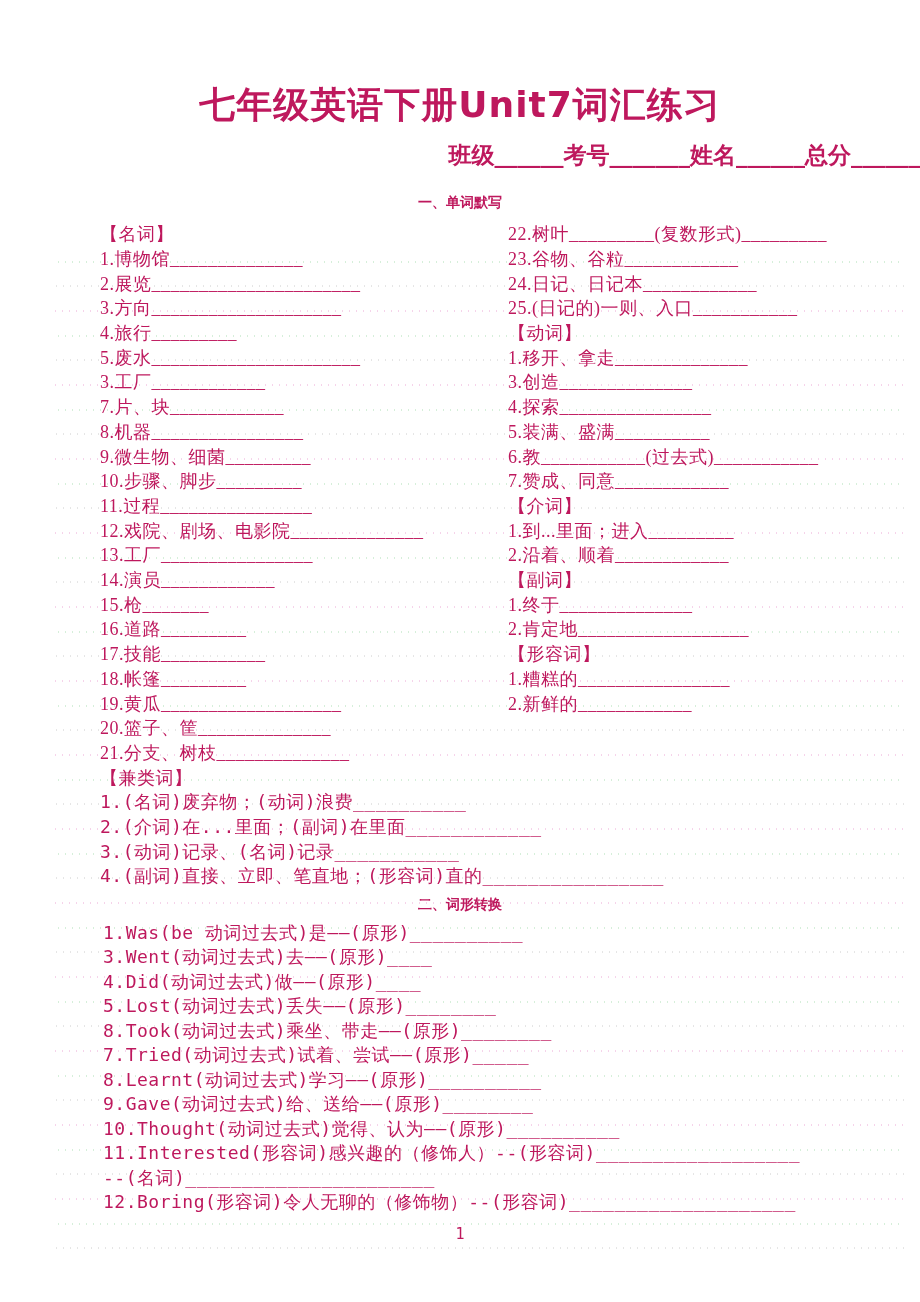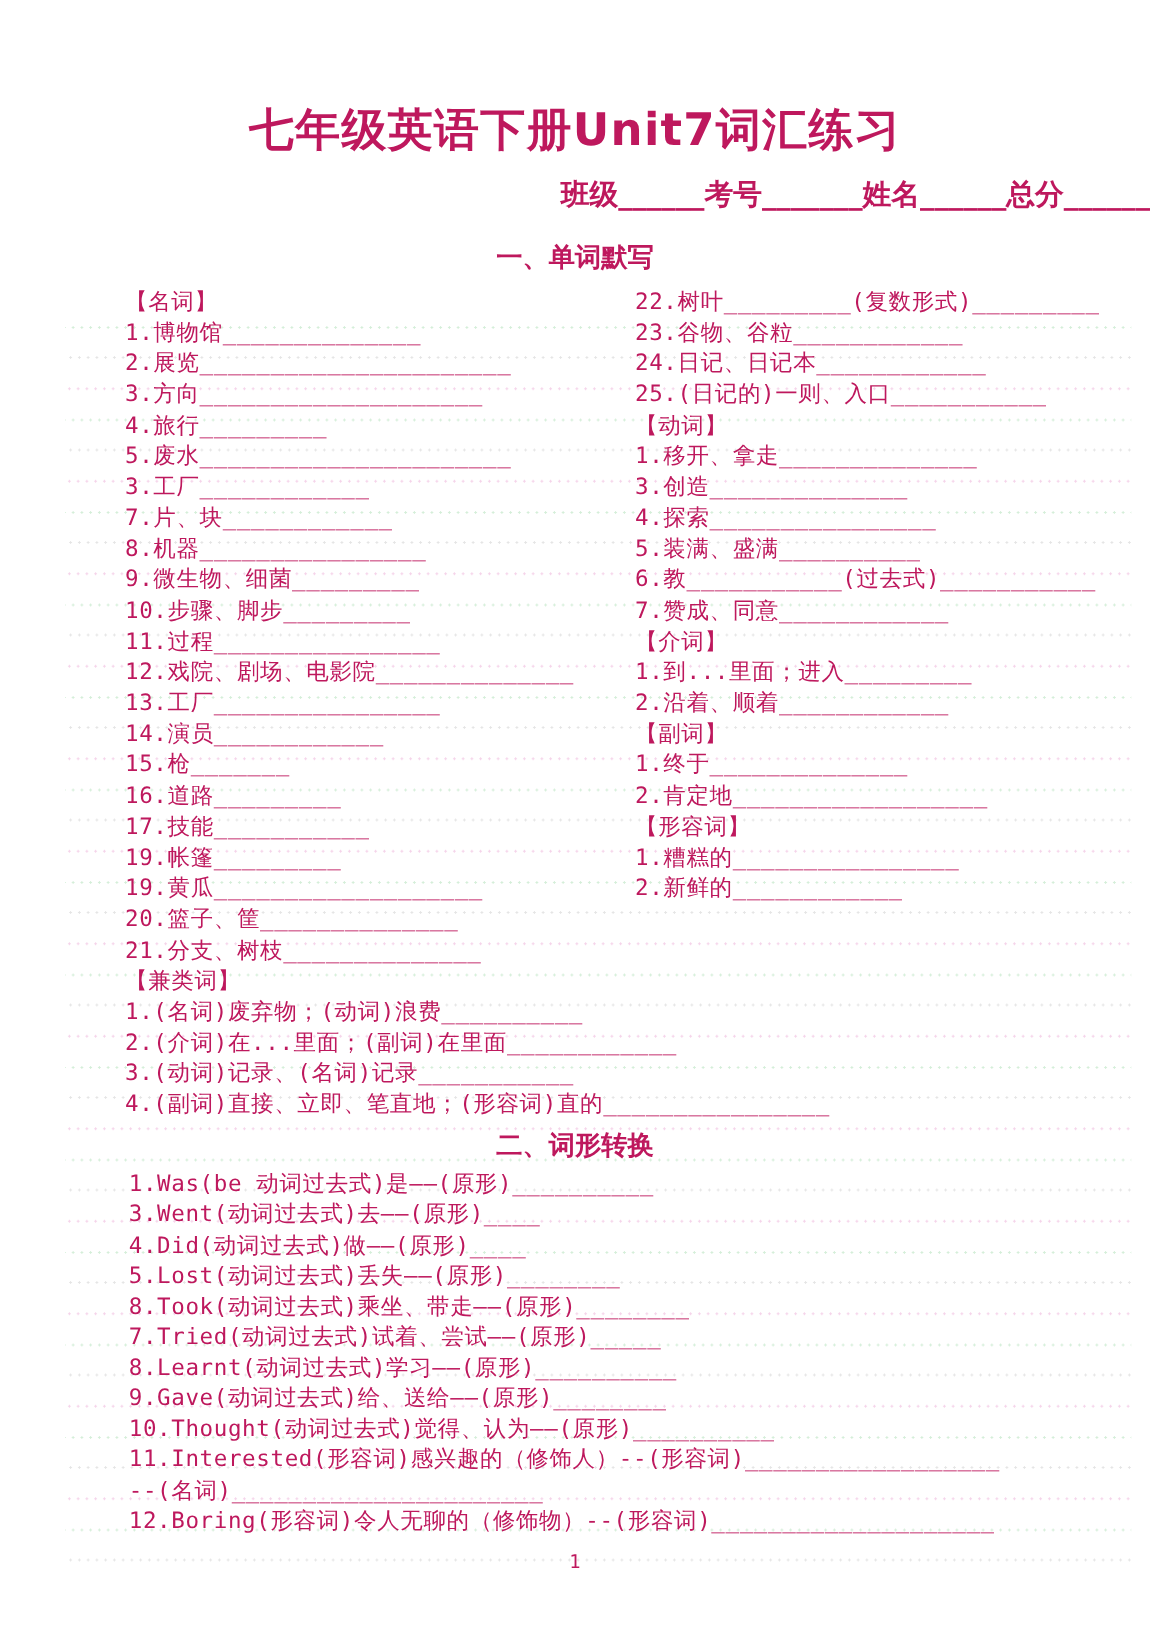--- a/index.html
+++ b/index.html
@@ -34,26 +34,27 @@
   .meta{
     margin-top:16px;
     text-align:right;
     font-family:"DejaVu Serif","Liberation Serif",serif;
     font-weight:bold;font-size:23px;
   }
   .sec-head{
     margin:24px 0 0 0;
     text-align:center;
     font-family:"DejaVu Sans","Liberation Sans",sans-serif;
-    font-weight:bold;font-size:21px;line-height:1.1;
+    font-weight:bold;font-size:14px;line-height:1.1;
   }
   .sec-head.second{margin-top:8px;}
   .columns{
     display:flex;
     margin:12px 0 0 100px;
+    font-family:Liberation Serif, serif;
   }
   .col-left{width:408px;flex:0 0 408px;}
   .col-right{flex:1;}
   .line{
     font-size:18px;line-height:24.7px;
     letter-spacing:0.5px;
     white-space:nowrap;
   }
   .mixed{margin-left:100px;}
   .sec2{margin:8px 0 0 103px;}
@@ -90,21 +91,21 @@
           <div class="line">8.机器________________</div>
           <div class="line">9.微生物、细菌_________</div>
           <div class="line">10.步骤、脚步_________</div>
           <div class="line">11.过程________________</div>
           <div class="line">12.戏院、剧场、电影院______________</div>
           <div class="line">13.工厂________________</div>
           <div class="line">14.演员____________</div>
           <div class="line">15.枪_______</div>
           <div class="line">16.道路_________</div>
           <div class="line">17.技能___________</div>
-          <div class="line">19.帐篷_________</div>
+          <div class="line">18.帐篷_________</div>
           <div class="line">19.黄瓜___________________</div>
           <div class="line">20.篮子、筐______________</div>
           <div class="line">21.分支、树枝______________</div>
         </div>
       <div class="col-right">
           <div class="line">22.树叶_________(复数形式)_________</div>
           <div class="line">23.谷物、谷粒____________</div>
           <div class="line">24.日记、日记本____________</div>
           <div class="line">25.(日记的)一则、入口___________</div>
           <div class="line">【动词】</div>

